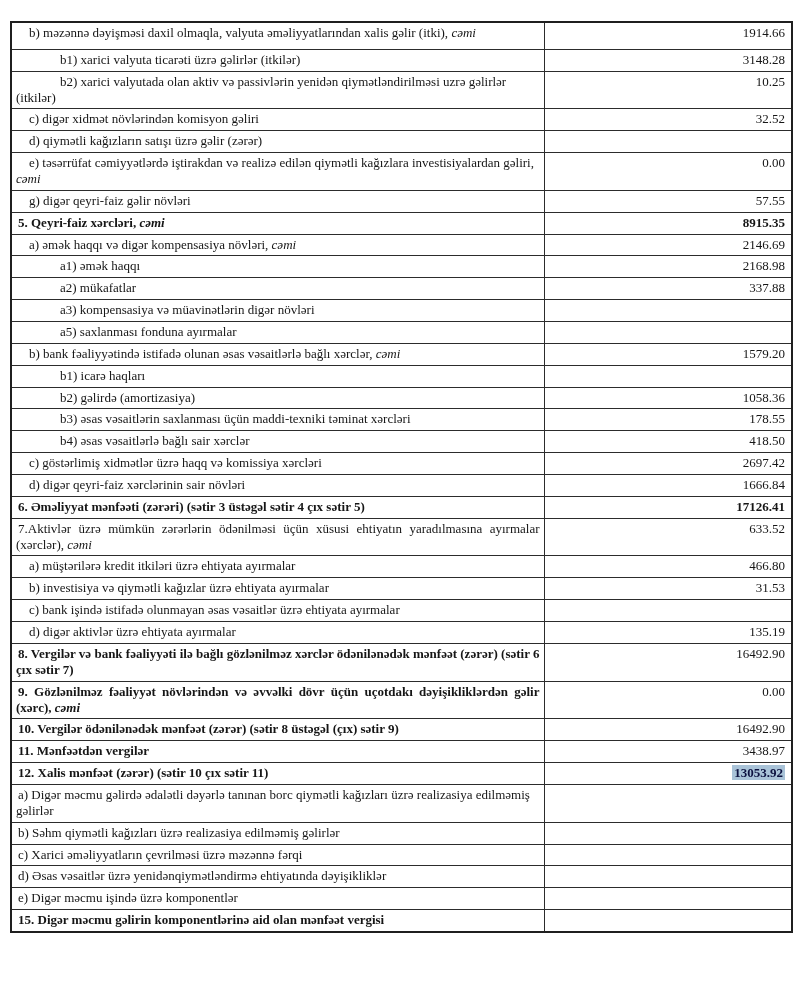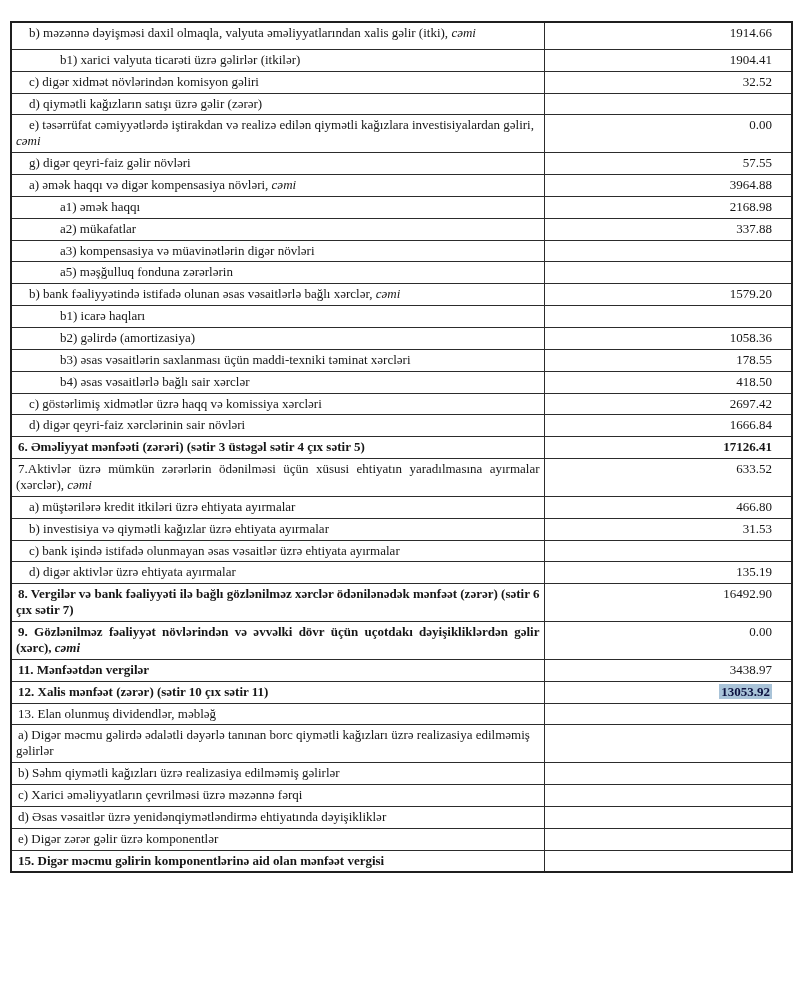--- a/index.html
+++ b/index.html
@@ -29,21 +29,21 @@
   col.c-value { width: 248px; }
   td {
     border: 1px solid #2c2c2c;
     padding: 2px 4px 3px 4px;
     vertical-align: top;
   }
   td.label { text-align: left; }
   td.label.j { text-align: justify; }
   td.value {
     text-align: right;
-    padding-right: 19px;
+    padding-right: 6px;
   }
   .ind0 { text-indent: 2px; }
   .ind1 { text-indent: 13px; }
   .ind2 { text-indent: 44px; }
   .b { font-weight: bold; }
   .it { font-style: italic; }
   .row1-pad { padding-bottom: 8px; }
   .hl {
     background: var(--hl, #a9c3d8);
     color: #0d1240;
@@ -59,56 +59,64 @@
       <col class="c-label">
       <col class="c-value">
     </colgroup>
     <tbody id="table-body">
         <tr>
           <td class="label ind1 row1-pad"><span>b) məzənnə dəyişməsi daxil olmaqla, valyuta əməliyyatlarından xalis gəlir (itki),</span> <span class="it">cəmi</span></td>
           <td class="value"><span>1914.66</span></td>
         </tr>
         <tr>
           <td class="label ind2"><span>b1) xarici valyuta ticarəti üzrə gəlirlər (itkilər)</span></td>
-          <td class="value"><span>1904.41</span></td>
+          <td class="value"><span>3148.28</span></td>
+        </tr>
+        <tr>
+          <td class="label ind2"><span>b2) xarici valyutada olan aktiv və passivlərin yenidən qiymətləndirilməsi uzrə gəlirlər (itkilər)</span></td>
+          <td class="value"><span>10.25</span></td>
         </tr>
         <tr>
           <td class="label ind1"><span>c) digər xidmət növlərindən komisyon gəliri</span></td>
           <td class="value"><span>32.52</span></td>
         </tr>
         <tr>
           <td class="label ind1"><span>d) qiymətli kağızların satışı üzrə gəlir (zərər)</span></td>
           <td class="value"></td>
         </tr>
         <tr>
           <td class="label ind1"><span>e) təsərrüfat cəmiyyətlərdə iştirakdan və realizə edilən qiymətli kağızlara investisiyalardan gəliri,</span> <span class="it">cəmi</span></td>
           <td class="value"><span>0.00</span></td>
         </tr>
         <tr>
           <td class="label ind1"><span>g) digər qeyri-faiz gəlir növləri</span></td>
           <td class="value"><span>57.55</span></td>
         </tr>
         <tr>
+          <td class="label ind0 b"><span>5. Qeyri-faiz xərcləri,</span> <span class="it">cəmi</span></td>
+          <td class="value b"><span>8915.35</span></td>
+        </tr>
+        <tr>
           <td class="label ind1"><span>a) əmək haqqı və digər kompensasiya növləri,</span> <span class="it">cəmi</span></td>
-          <td class="value"><span>3964.88</span></td>
+          <td class="value"><span>2146.69</span></td>
         </tr>
         <tr>
           <td class="label ind2"><span>a1) əmək haqqı</span></td>
           <td class="value"><span>2168.98</span></td>
         </tr>
         <tr>
           <td class="label ind2"><span>a2) mükafatlar</span></td>
           <td class="value"><span>337.88</span></td>
         </tr>
         <tr>
           <td class="label ind2"><span>a3) kompensasiya və müavinətlərin digər növləri</span></td>
           <td class="value"></td>
         </tr>
         <tr>
-          <td class="label ind2"><span>a5) məşğulluq fonduna zərərlərin</span></td>
+          <td class="label ind2"><span>a5) saxlanması fonduna ayırmalar</span></td>
           <td class="value"></td>
         </tr>
         <tr>
           <td class="label ind1"><span>b) bank fəaliyyətində istifadə olunan əsas vəsaitlərlə bağlı xərclər,</span> <span class="it">cəmi</span></td>
           <td class="value"><span>1579.20</span></td>
         </tr>
         <tr>
           <td class="label ind2"><span>b1) icarə haqları</span></td>
           <td class="value"></td>
         </tr>
@@ -158,49 +166,49 @@
         </tr>
         <tr>
           <td class="label ind0 b j"><span>8. Vergilər və bank fəaliyyəti ilə bağlı gözlənilməz xərclər ödənilənədək mənfəət (zərər) (sətir 6 çıx sətir 7)</span></td>
           <td class="value"><span>16492.90</span></td>
         </tr>
         <tr>
           <td class="label ind0 b j"><span>9. Gözlənilməz fəaliyyət növlərindən və əvvəlki dövr üçün uçotdakı dəyişikliklərdən gəlir (xərc),</span> <span class="it">cəmi</span></td>
           <td class="value"><span>0.00</span></td>
         </tr>
         <tr>
+          <td class="label ind0 b"><span>10. Vergilər ödənilənədək mənfəət (zərər) (sətir 8 üstəgəl (çıx) sətir 9)</span></td>
+          <td class="value"><span>16492.90</span></td>
+        </tr>
+        <tr>
           <td class="label ind0 b"><span>11. Mənfəətdən vergilər</span></td>
           <td class="value"><span>3438.97</span></td>
         </tr>
         <tr>
           <td class="label ind0 b"><span>12. Xalis mənfəət (zərər) (sətir 10 çıx sətir 11)</span></td>
           <td class="value b"><span class="hl">13053.92</span></td>
         </tr>
         <tr>
-          <td class="label ind0"><span>13. Elan olunmuş dividendlər, məbləğ</span></td>
-          <td class="value"></td>
-        </tr>
-        <tr>
           <td class="label ind0"><span>a) Digər məcmu gəlirdə ədalətli dəyərlə tanınan borc qiymətli kağızları üzrə realizasiya edilməmiş gəlirlər</span></td>
           <td class="value"></td>
         </tr>
         <tr>
           <td class="label ind0"><span>b) Səhm qiymətli kağızları üzrə realizasiya edilməmiş gəlirlər</span></td>
           <td class="value"></td>
         </tr>
         <tr>
           <td class="label ind0"><span>c) Xarici əməliyyatların çevrilməsi üzrə məzənnə fərqi</span></td>
           <td class="value"></td>
         </tr>
         <tr>
           <td class="label ind0"><span>d) Əsas vəsaitlər üzrə yenidənqiymətləndirmə ehtiyatında dəyişikliklər</span></td>
           <td class="value"></td>
         </tr>
         <tr>
-          <td class="label ind0"><span>e) Digər zərər gəlir üzrə komponentlər</span></td>
+          <td class="label ind0"><span>e) Digər məcmu işində üzrə komponentlər</span></td>
           <td class="value"></td>
         </tr>
         <tr>
           <td class="label ind0 b"><span>15. Digər məcmu gəlirin komponentlərinə aid olan mənfəət vergisi</span></td>
           <td class="value"></td>
         </tr>
       </tbody>
   </table>
 </div>
 

